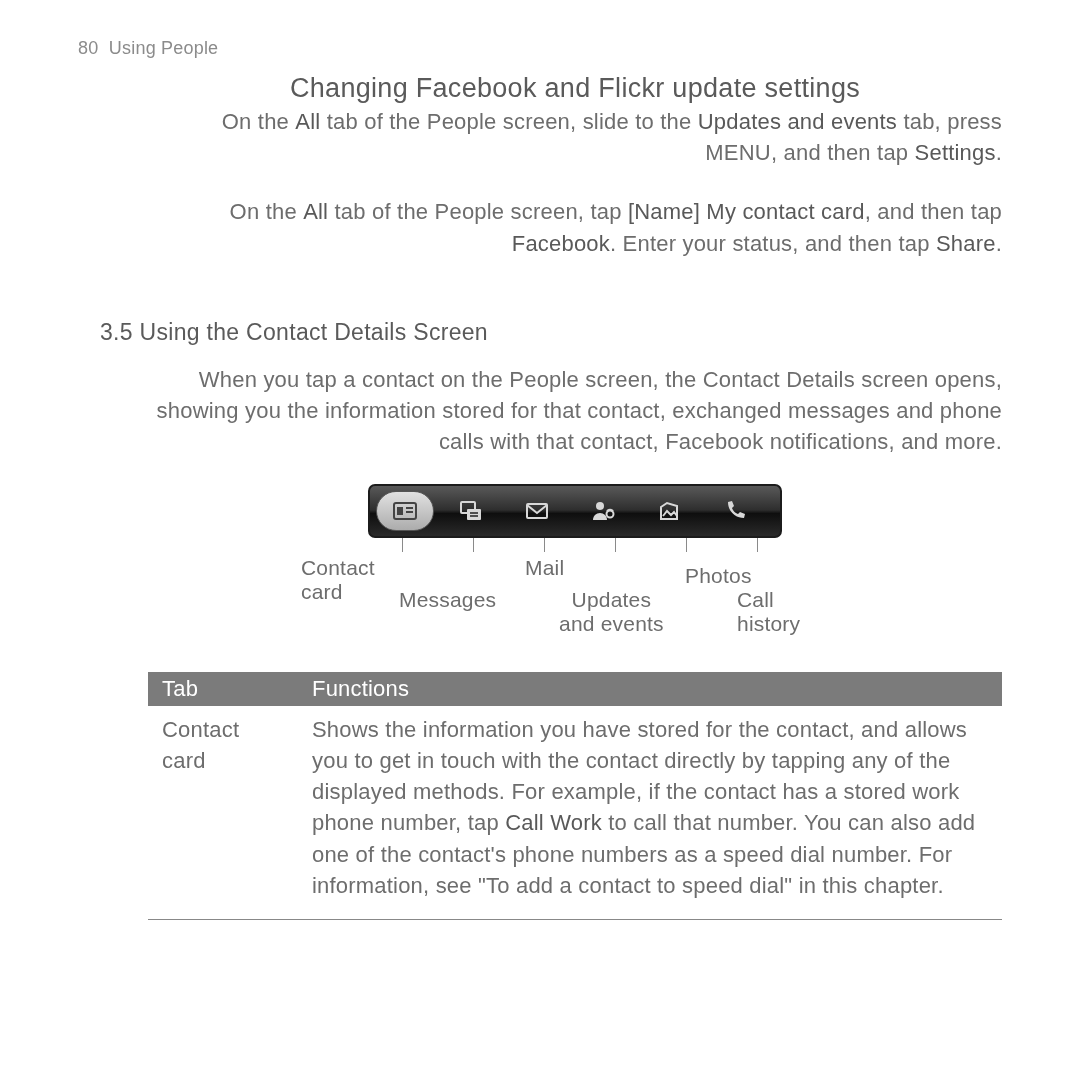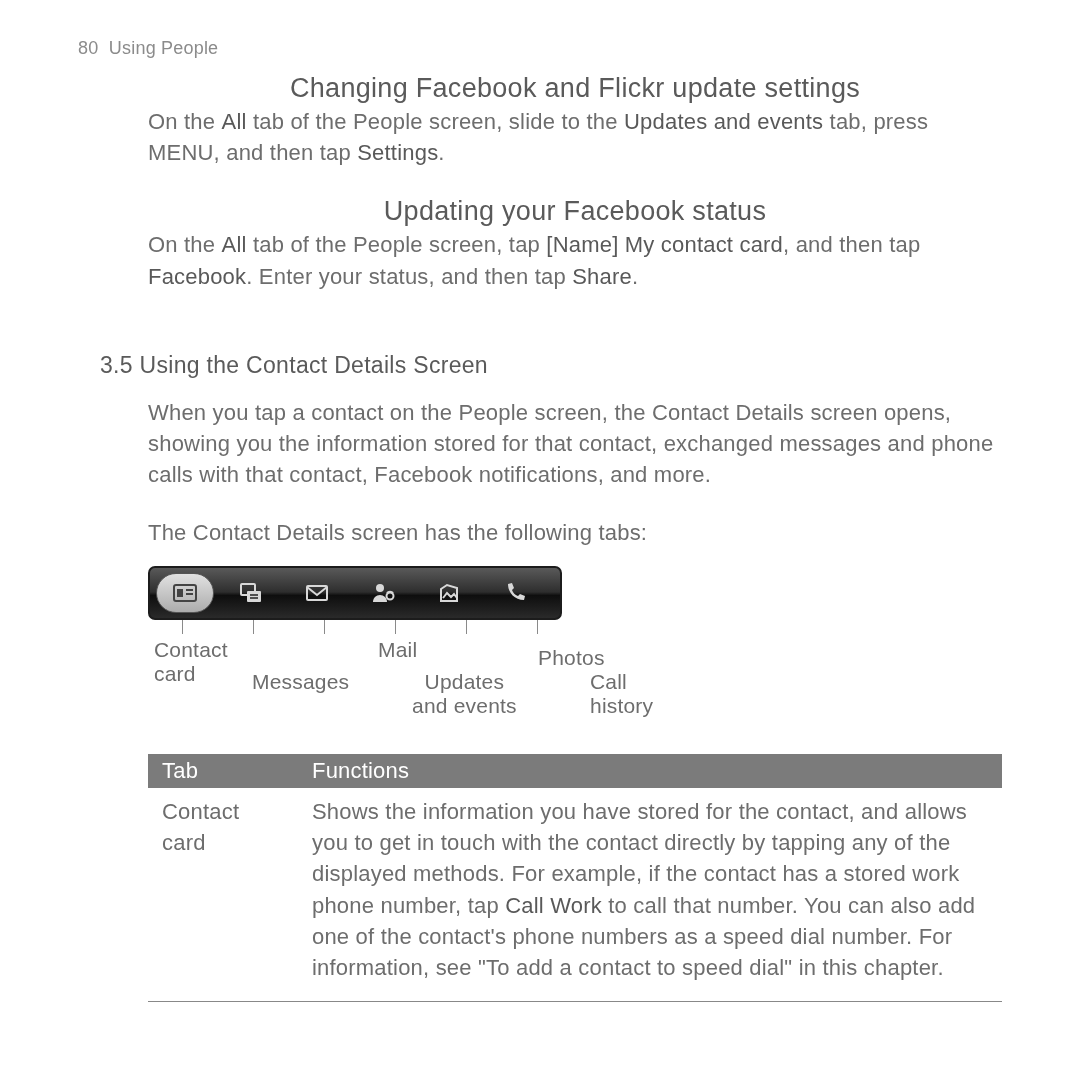--- a/index.html
+++ b/index.html
@@ -32,26 +32,28 @@
     color: #5a5a5a;
     font-weight: 400;
     margin: 60px 0 18px 22px;
     letter-spacing: 0.3px;
   }
   .p {
     font-size: 22px;
     line-height: 1.42;
     color: #6d6d6d;
     font-weight: 300;
+    text-align: right;
   }
   .p b, .bold { color: #595959; font-weight: 400; }
   .block { margin-bottom: 28px; }
   .tabbar-wrap {
     display: flex;
     flex-direction: column;
+    align-items: center;
     margin-top: 18px;
     margin-bottom: 30px;
   }
   .tabbar {
     width: 414px;
     height: 54px;
     background: linear-gradient(#595959, #2e2e2e 48%, #0e0e0e 55%, #2a2a2a);
     border-radius: 7px;
     border: 2px solid #1c1c1c;
     display: flex;
@@ -120,32 +122,30 @@
 
 <div class="inset">
   <div class="block">
     <div class="h3">Changing Facebook and Flickr update settings</div>
     <div class="p">
       <span>On the </span><span class="bold">All</span><span> tab of the People screen, slide to the </span><span class="bold">Updates and events</span><span> tab, press MENU, and then tap </span><span class="bold">Settings</span><span>.</span>
     </div>
   </div>
 
   <div class="block">
-    <div class="h3">Updating your Facebook status</div>
     <div class="p">
       <span>On the </span><span class="bold">All</span><span> tab of the People screen, tap </span><span class="bold">[Name] My contact card</span><span>, and then tap </span><span class="bold">Facebook</span><span>. Enter your status, and then tap </span><span class="bold">Share</span><span>.</span>
     </div>
   </div>
 </div>
 
 <div class="h2">3.5  Using the Contact Details Screen</div>
 
 <div class="inset">
   <div class="p block" style="margin-bottom:26px">When you tap a contact on the People screen, the Contact Details screen opens, showing you the information stored for that contact, exchanged messages and phone calls with that contact, Facebook notifications, and more.</div>
-  <div class="p">The Contact Details screen has the following tabs:</div>
 
   <div class="tabbar-wrap">
     <div class="tabbar">
       <div class="tabbtn selected">
         <svg viewBox="0 0 24 24">
             <rect x="1" y="4" width="22" height="16" rx="2" fill="none" stroke="currentColor" stroke-width="2"></rect>
             <rect x="4" y="8" width="6" height="8" fill="currentColor"></rect>
             <line x1="13" y1="9" x2="20" y2="9" stroke="currentColor" stroke-width="2"></line>
             <line x1="13" y1="13" x2="20" y2="13" stroke="currentColor" stroke-width="2"></line>
           </svg>

